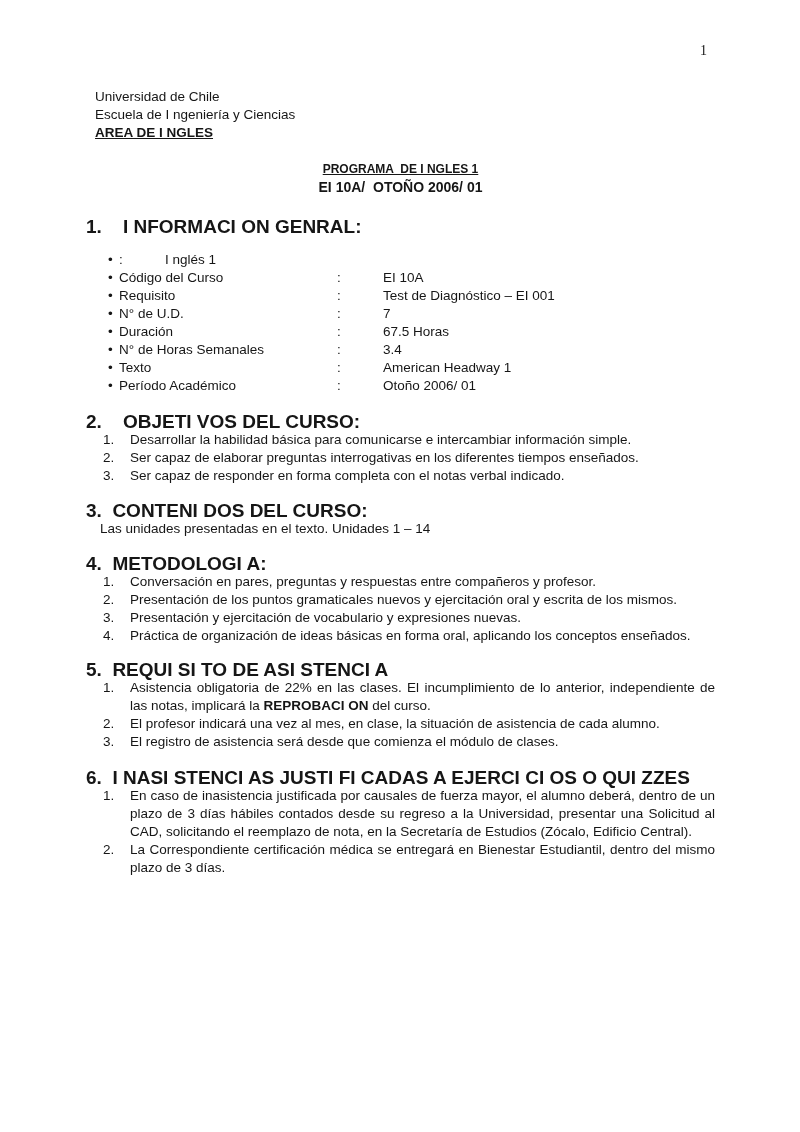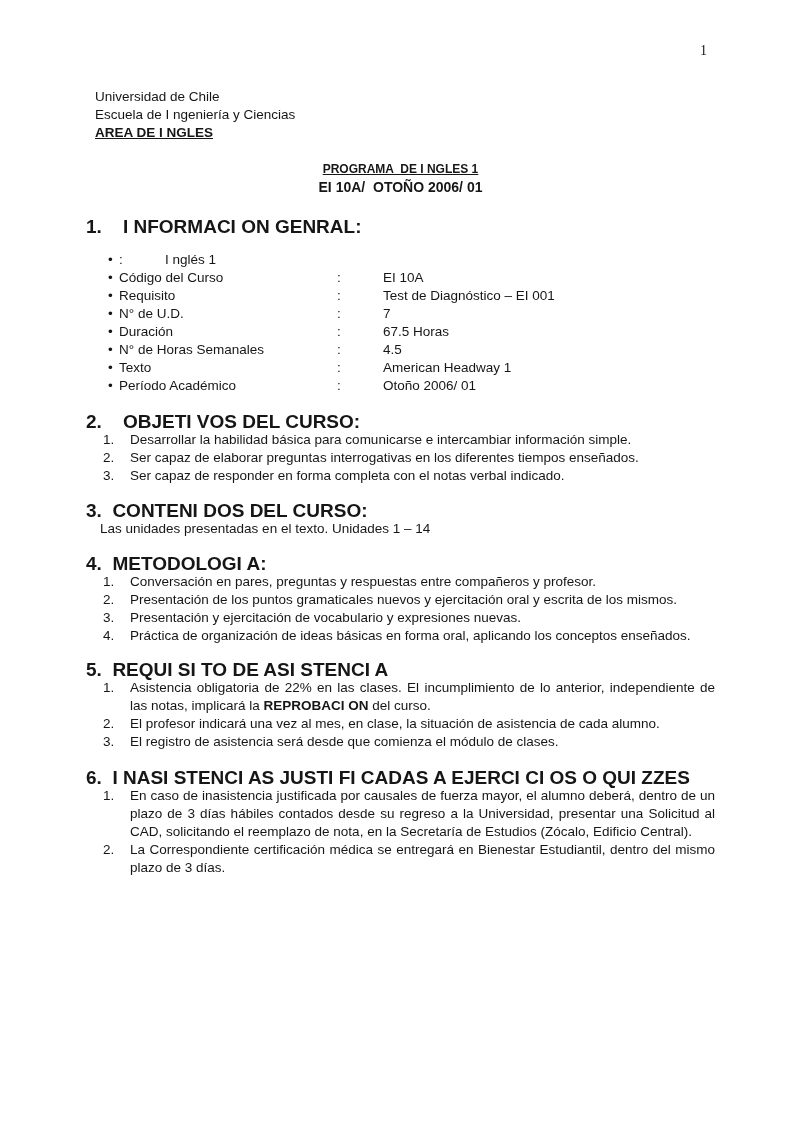--- a/index.html
+++ b/index.html
@@ -97,21 +97,21 @@
         <div class="gen-row">
           <span class="bullet">•</span>
           <span class="glabel">Duración</span>
           <span class="gcolon">:</span>
           <span class="gvalue">67.5 Horas</span>
         </div>
         <div class="gen-row">
           <span class="bullet">•</span>
           <span class="glabel">N° de Horas Semanales</span>
           <span class="gcolon">:</span>
-          <span class="gvalue">4.5</span>
+          <span class="gvalue">3.4</span>
         </div>
         <div class="gen-row">
           <span class="bullet">•</span>
           <span class="glabel">Texto</span>
           <span class="gcolon">:</span>
           <span class="gvalue">American Headway 1</span>
         </div>
         <div class="gen-row">
           <span class="bullet">•</span>
           <span class="glabel">Período Académico</span>

